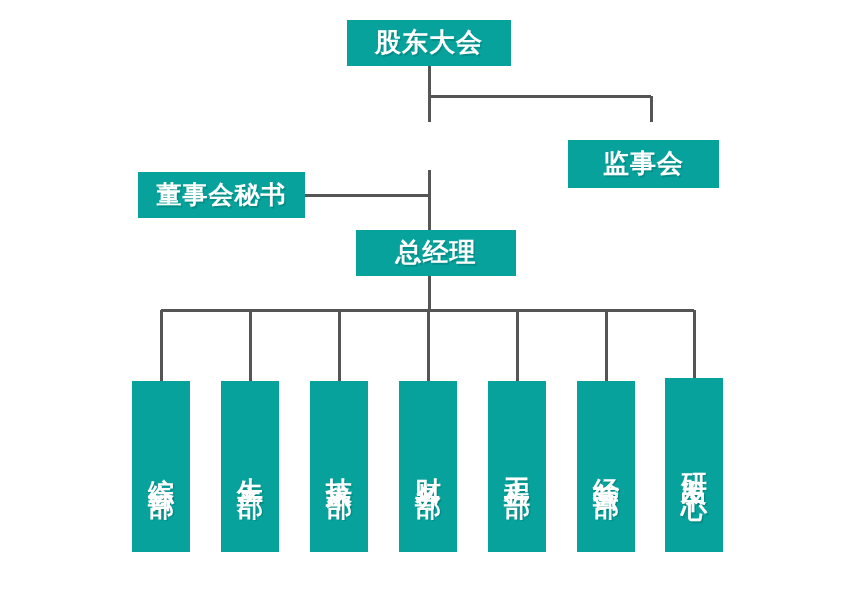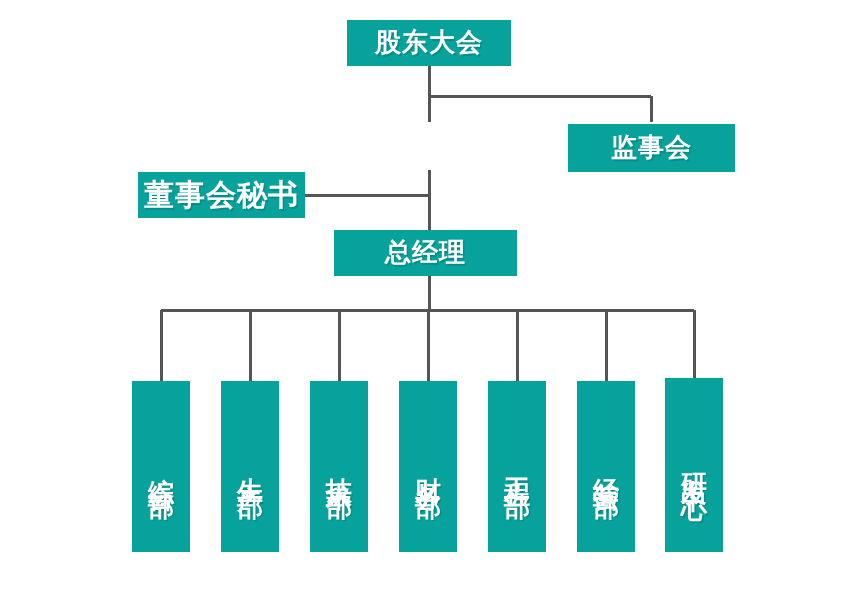--- a/index.html
+++ b/index.html
@@ -40,21 +40,21 @@
     letter-spacing: 1px;
     text-shadow: 1.5px 1.5px 0 rgba(0,0,0,0.12);
     line-height: 1.12;
     white-space: pre;
   }
   
   .node.horiz .node-label {
     font-size: 26px;
   }
   .node.horiz.small .node-label {
-    font-size: 30px;
+    font-size: 25px;
   }
   
   .node.vert {
     align-items: center;
     justify-content: center;
     padding-top: 2px;
   }
   .node.vert .node-label {
     font-size: 26px;
     writing-mode: vertical-rl;
@@ -95,29 +95,29 @@
       <line x1="606" y1="310" x2="606" y2="381"></line>
       <line x1="694" y1="310" x2="694" y2="378"></line>
     </g>
   </svg>
 
   <div class="node horiz" style="left:347px; top:20px; width:164px; height:46px;">
     <span class="node-label">股东大会</span>
   </div>
 
 
-  <div class="node horiz" style="left:568px; top:124px; width:167px; height:48px;">
+  <div class="node horiz" style="left:568px; top:140px; width:151px; height:48px;">
     <span class="node-label">监事会</span>
   </div>
 
   <div class="node horiz small" style="left:138px; top:172px; width:167px; height:46px;">
     <span class="node-label">董事会秘书</span>
   </div>
 
-  <div class="node horiz" style="left:334px; top:230px; width:183px; height:46px;">
+  <div class="node horiz" style="left:356px; top:230px; width:160px; height:46px;">
     <span class="node-label">总经理</span>
   </div>
 
   <div class="node vert" style="left:132px; top:381px; width:58px; height:171px;">
     <span class="node-label">综合部</span>
   </div>
 
   <div class="node vert" style="left:221px; top:381px; width:58px; height:171px;">
     <span class="node-label">生产部</span>
   </div>

